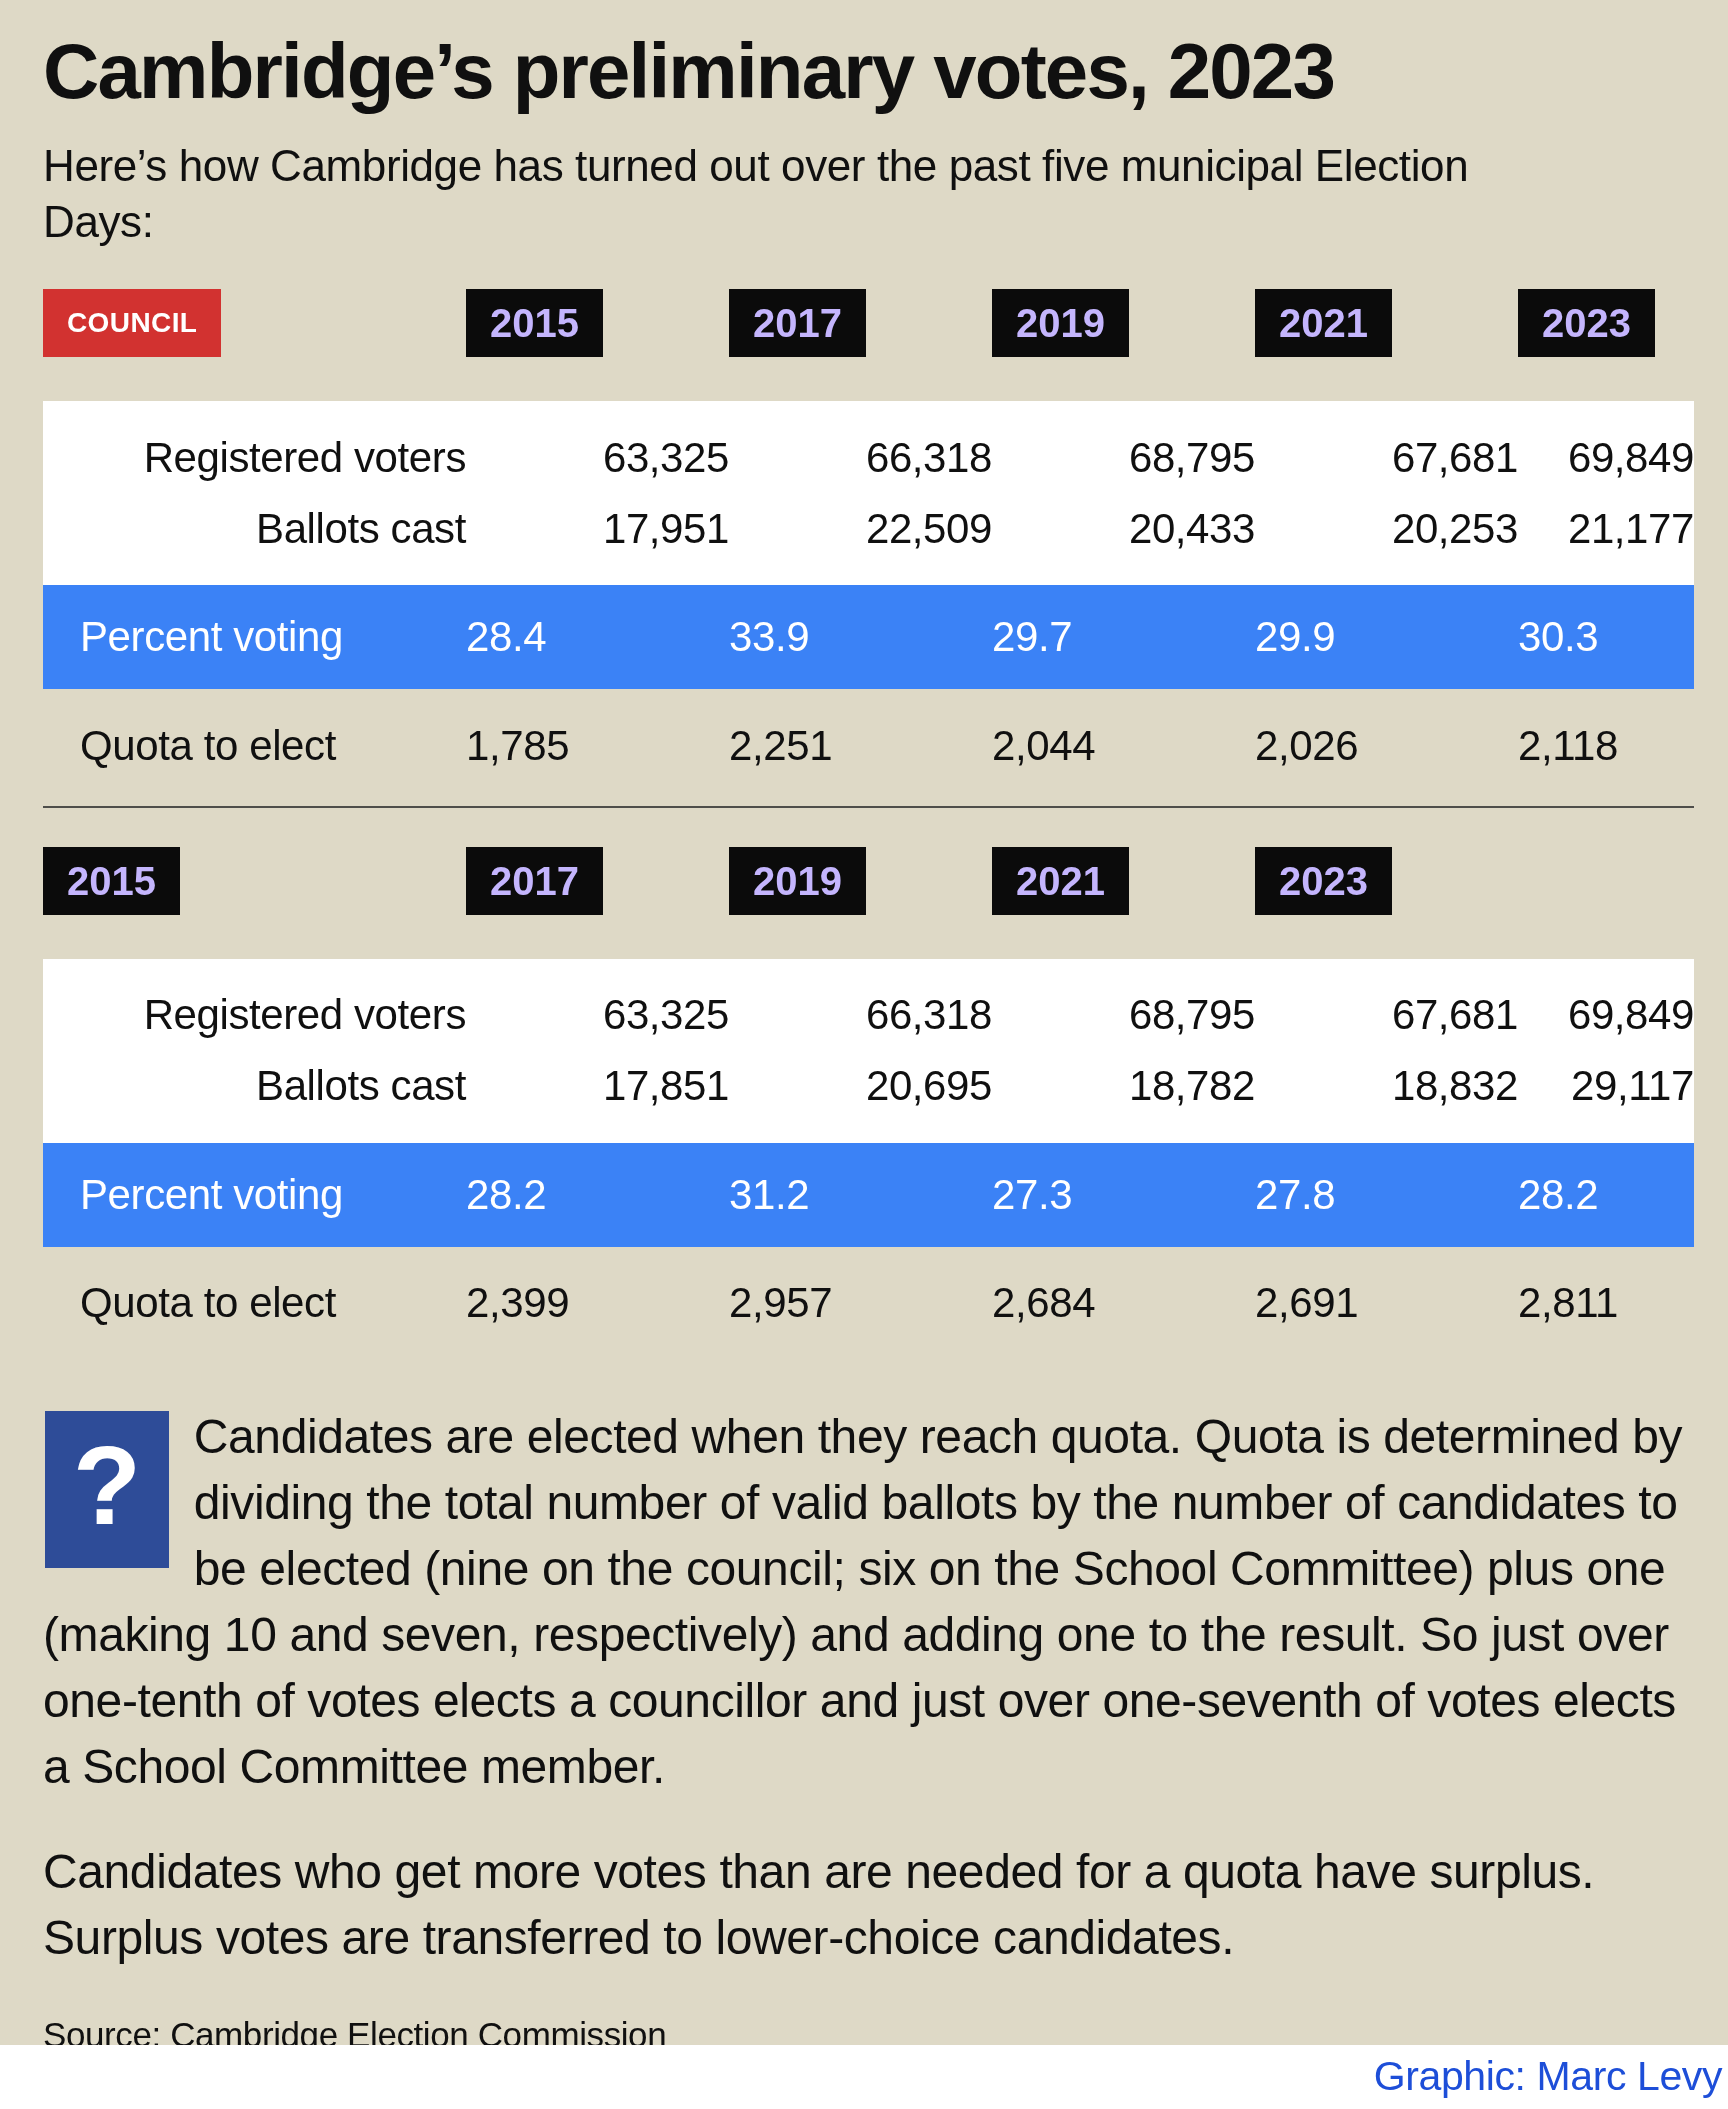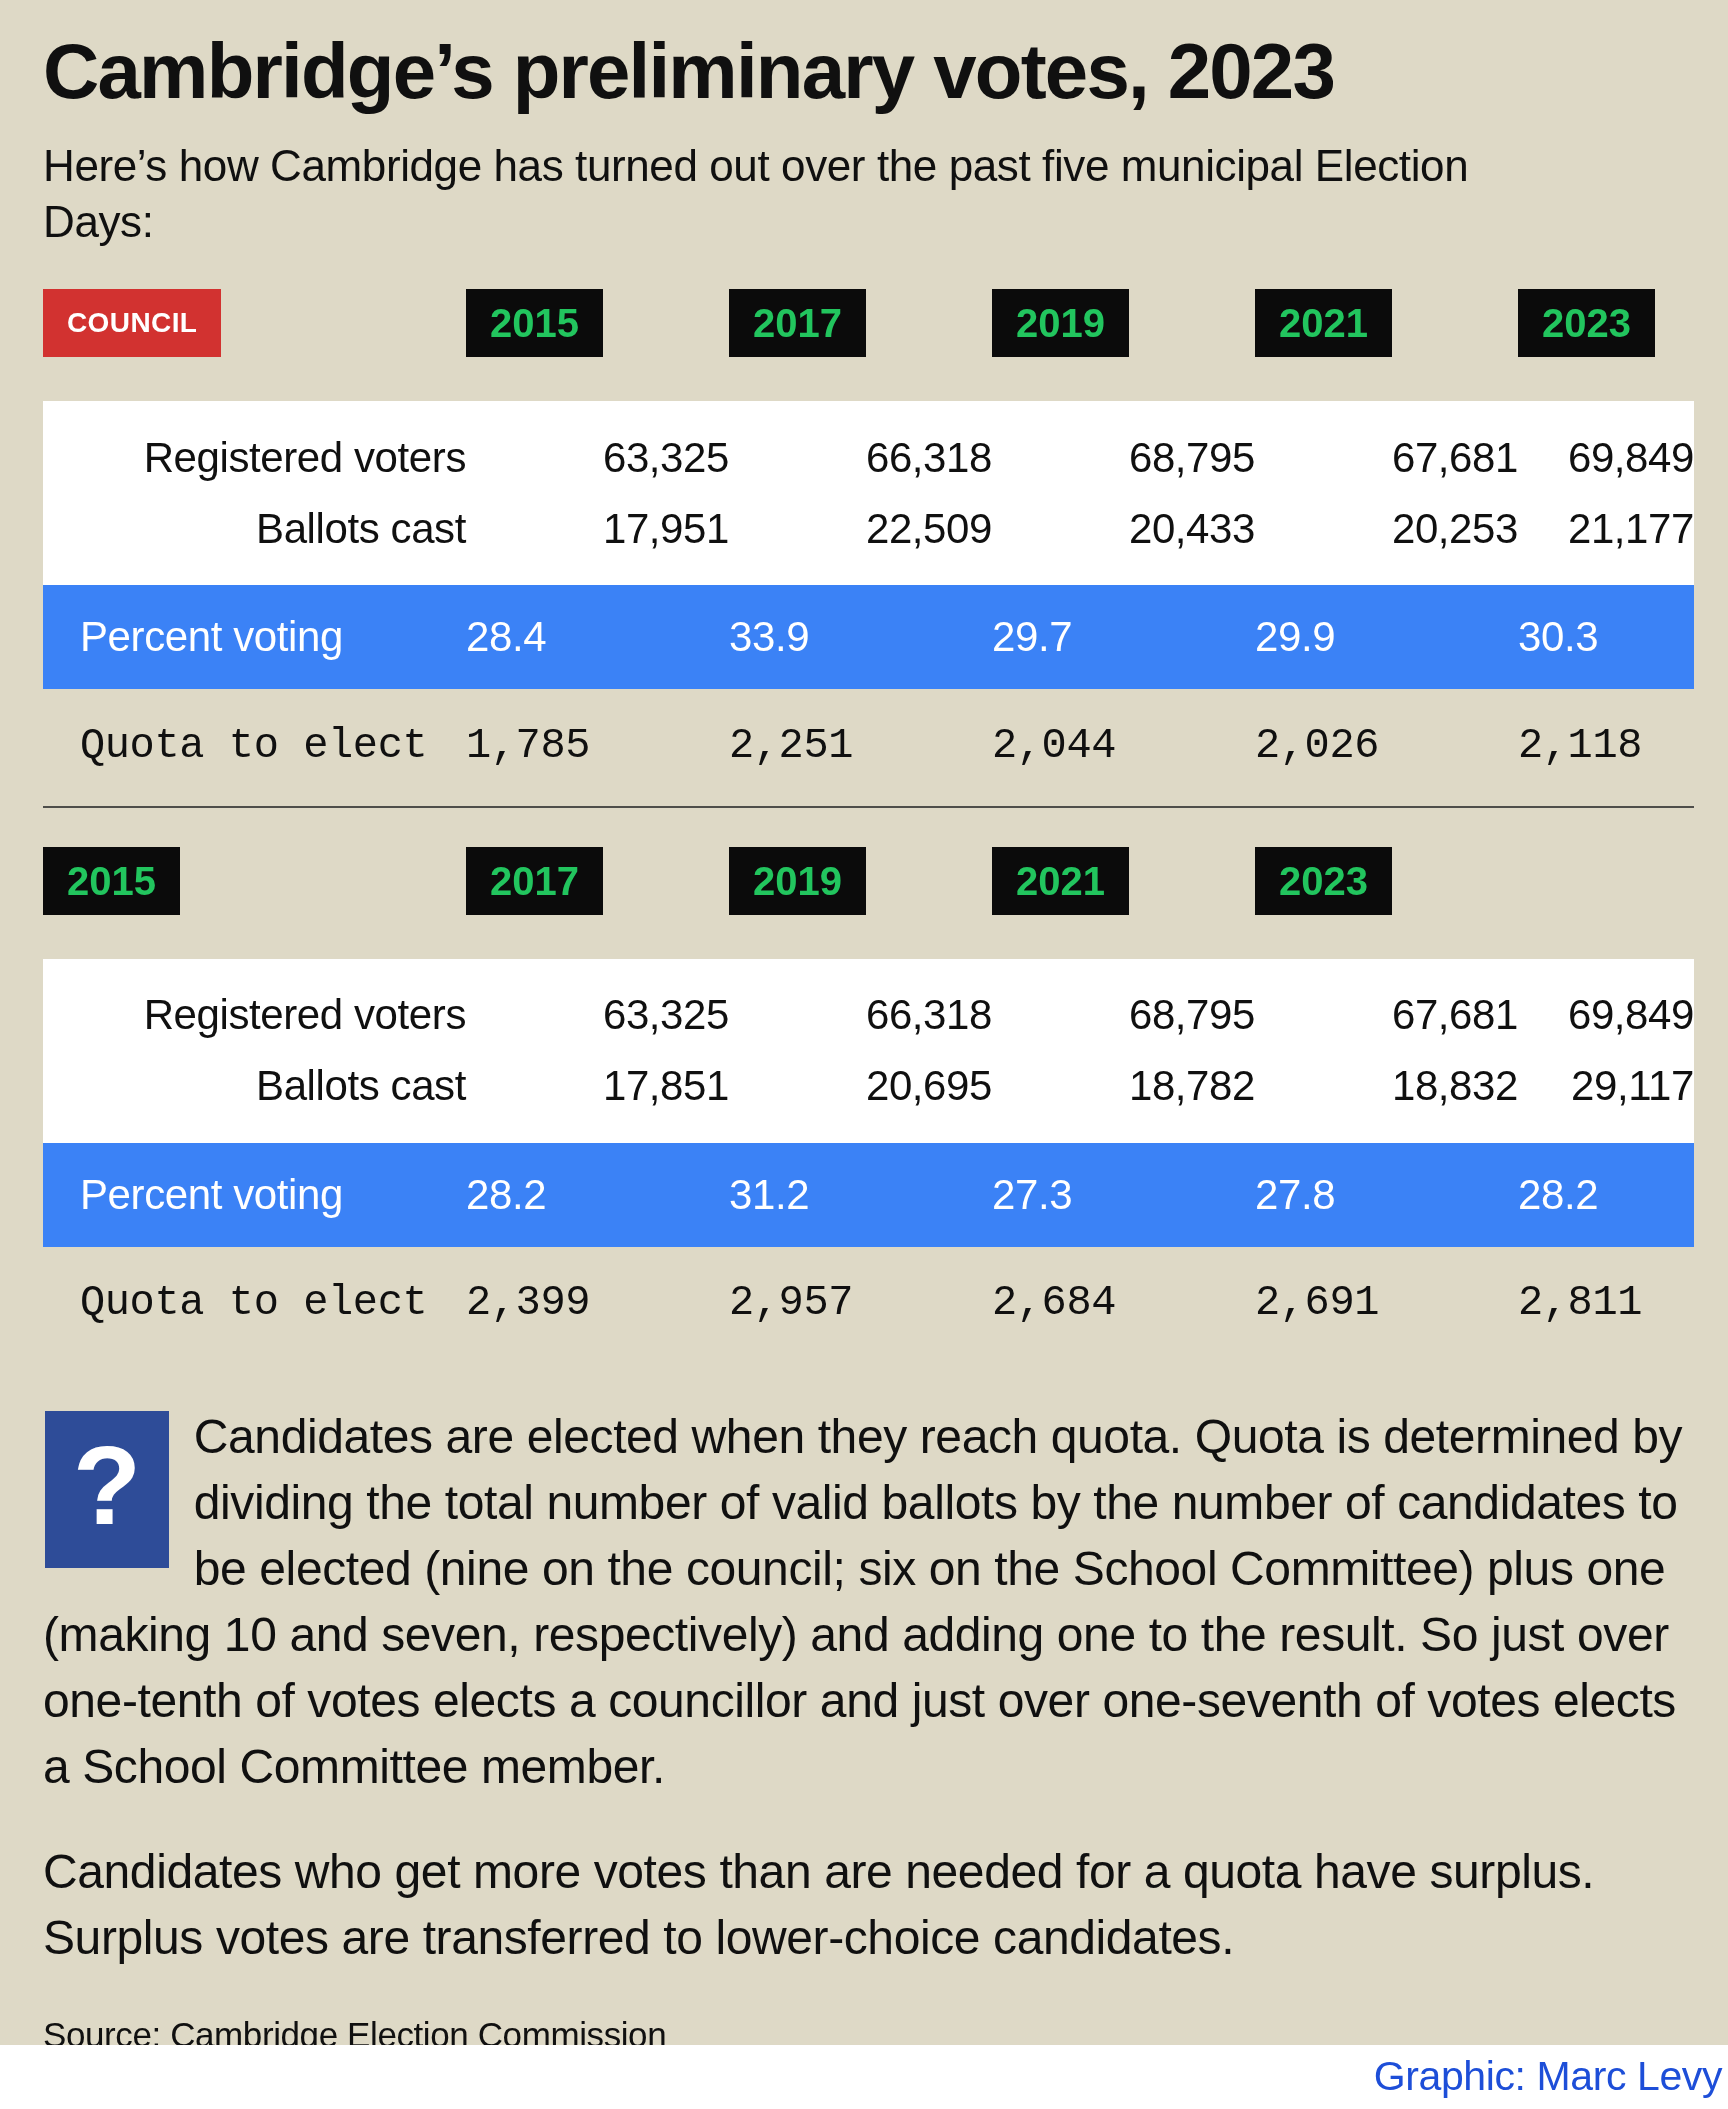--- a/index.html
+++ b/index.html
@@ -42,33 +42,33 @@
     font-size: 28px;
     line-height: 68px;
     padding: 0 24px;
     letter-spacing: 0.4px;
   }
   .tag-red { background: #d23230; }
   .yearbox {
     display: inline-block;
     width: 137px;
     background: #0b0b0b;
-    color: #22c55e;
+    color: #c4b5fd;
     font-weight: bold;
     font-size: 40px;
     line-height: 68px;
     text-align: center;
   }
 
   .panel-white { background: #ffffff; padding: 21px 0; margin-top: 44px; text-align: right; }
   .grid-row { height: 71px; font-size: 42px; letter-spacing: -0.4px; }
   .grid-row .label { padding-left: 37px; white-space: nowrap; }
   .panel-black { background: #3b82f6; color: #ffffff; }
   .panel-black .grid-row { height: 104px; }
-  .quota-row { margin-top: 19.5px; font-family: Liberation Mono, monospace; }
+  .quota-row { margin-top: 19.5px; }
   .quota-row .grid-row { height: 74px; }
 
   .divider {
     border: 0;
     border-top: 2.7px solid #4e4e4a;
     margin: 23px 0 5.3px 0;
   }
 
   .note {
     margin-top: 64px;

